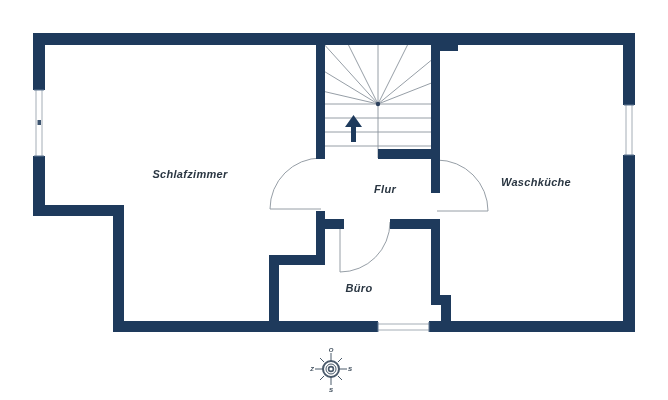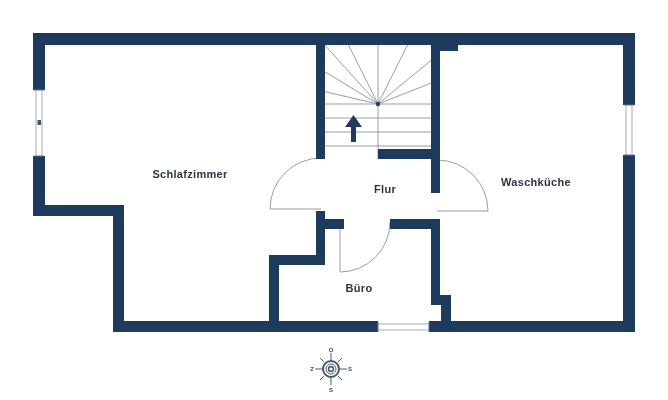--- a/index.html
+++ b/index.html
@@ -12,20 +12,21 @@
     width: 668px;
     height: 400px;
     overflow: hidden;
     font-family: "Liberation Sans", "DejaVu Sans", sans-serif;
   }
   #floorplan-root {
     position: relative;
     width: 668px;
     height: 400px;
     background: #ffffff;
+    font-style: italic;
   }
   #floorplan-svg {
     display: block;
     width: 668px;
     height: 400px;
   }
   .room-label {
     font-family: "Liberation Sans", "DejaVu Sans", sans-serif;
     font-size: 11px;
     font-weight: 700;

